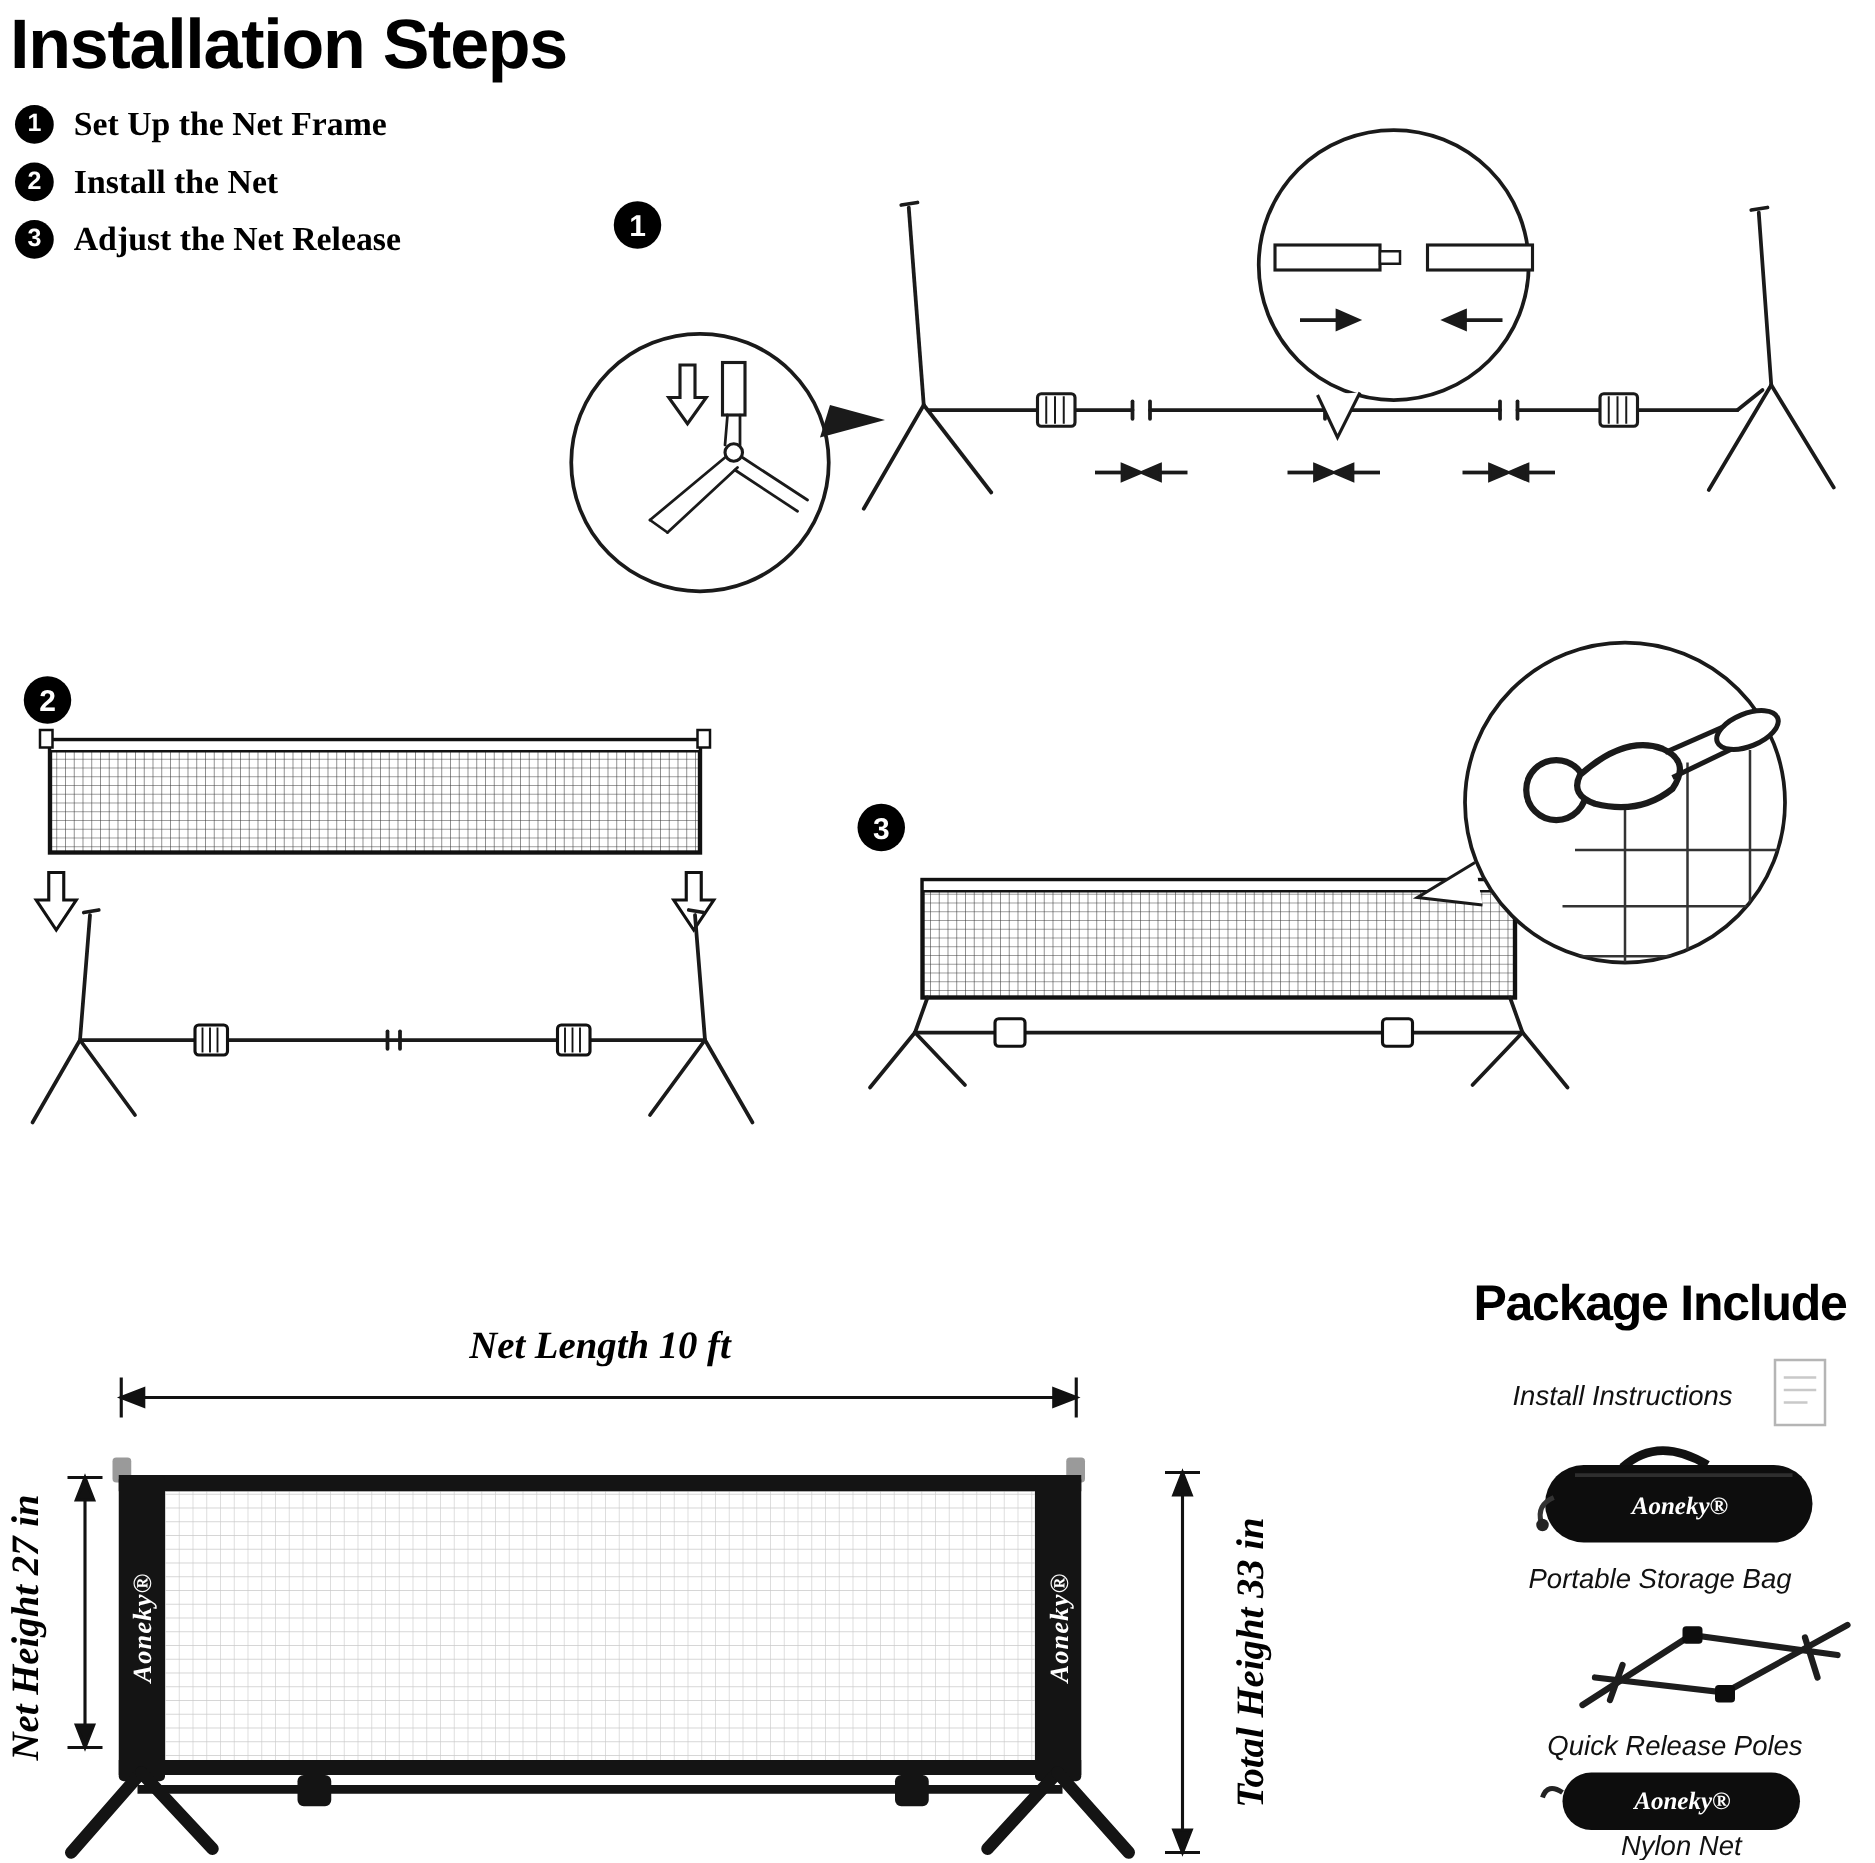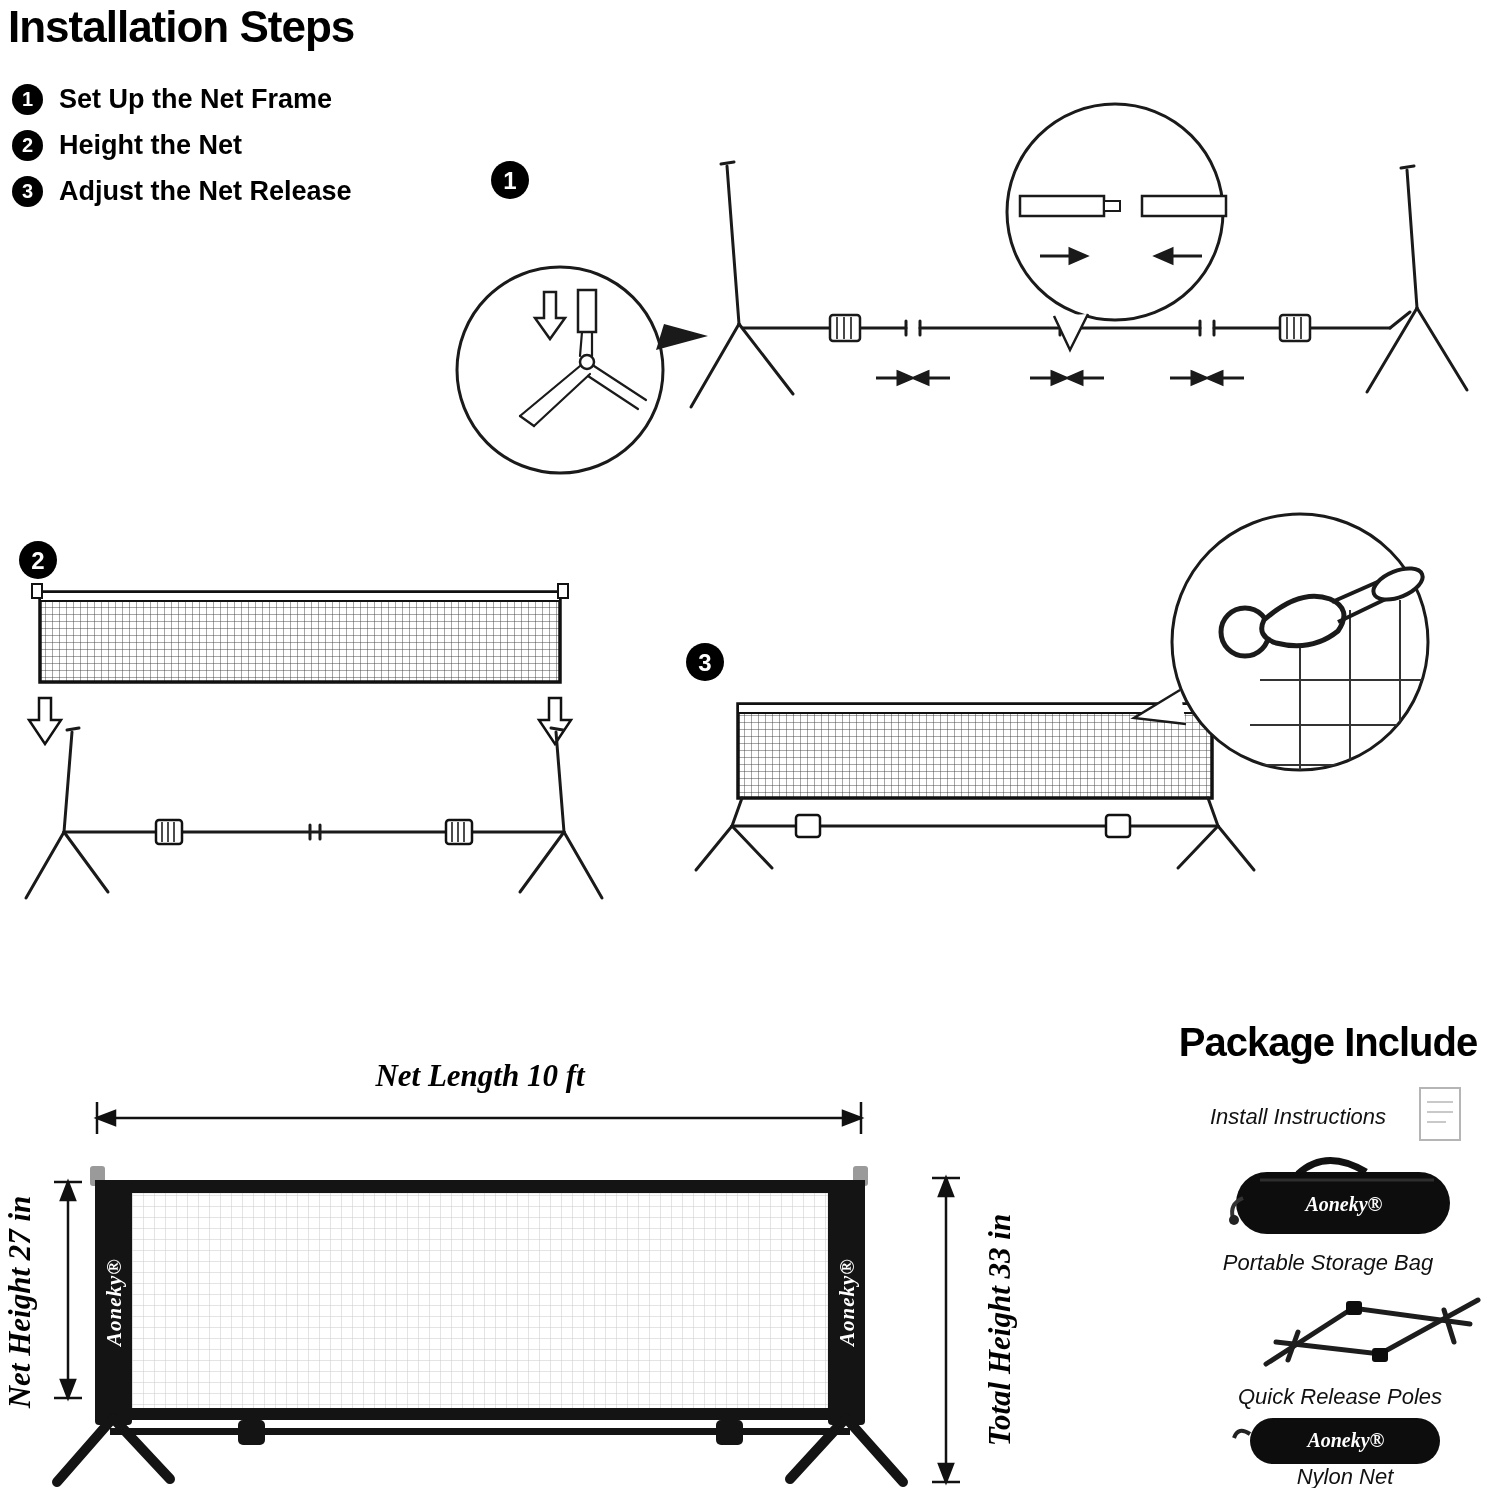--- a/index.html
+++ b/index.html
@@ -6,30 +6,30 @@
   html,body { width:1500px; height:1490px; }
   body {
     position:relative; background:#fff; overflow:hidden;
     font-family:"Liberation Sans", sans-serif; color:#000;
   }
   .abs { position:absolute; }
   svg { display:block; }
 
   .title {
     font-family:"Liberation Sans", sans-serif;
-    font-weight:800; font-size:44px; letter-spacing:-1px; color:#000;
+    font-weight:800; font-size:56px; letter-spacing:-1px; color:#000;
   }
   .step-row { display:flex; align-items:center; gap:16px; margin-bottom:15px; }
   .badge {
     width:31px; height:31px; border-radius:50%; background:#000; color:#fff;
     display:flex; align-items:center; justify-content:center;
     font-weight:700; font-size:20px; flex:0 0 auto;
   }
   .step-label {
-    font-family:Liberation Sans, sans-serif; font-weight:700; font-size:27px;
+    font-family:Liberation Serif, serif; font-weight:700; font-size:27px;
   }
 
   
   .badge-num { font-family:"Liberation Sans", sans-serif; font-weight:700; font-size:24px; fill:#fff; }
   .dim-label { font-family:"Liberation Serif", serif; font-style:italic; font-weight:700; font-size:31px; fill:#000; }
   .brand-v   { font-family:"Liberation Serif", serif; font-style:italic; font-weight:700; font-size:21px; fill:#fff; letter-spacing:1px; }
   .pkg-title { font-family:"Liberation Sans", sans-serif; font-weight:800; font-size:40px; letter-spacing:-1px; fill:#000; }
   .pkg-label { font-family:"Liberation Sans", sans-serif; font-style:italic; font-size:22px; fill:#111; }
   .brand-bag { font-family:"Liberation Serif", serif; font-style:italic; font-weight:700; font-size:20px; fill:#fff; }
   .ln  { stroke:#1a1a1a; fill:none; stroke-width:3; stroke-linecap:round; }
@@ -42,21 +42,21 @@
   <h1 class="title">Installation Steps</h1>
 </div>
 
 <div class="abs" style="left:12px;top:84px">
   <div class="step-row">
     <span class="badge">1</span>
     <span class="step-label">Set Up the Net Frame</span>
   </div>
   <div class="step-row">
     <span class="badge">2</span>
-    <span class="step-label">Height the Net</span>
+    <span class="step-label">Install the Net</span>
   </div>
   <div class="step-row">
     <span class="badge">3</span>
     <span class="step-label">Adjust the Net Release</span>
   </div>
 </div>
 
 <svg class="abs" style="left:440px;top:60px" width="1060" height="440" viewBox="0 0 1060 440">
   <g>
     <circle cx="70" cy="120" r="19" fill="#000"></circle>

